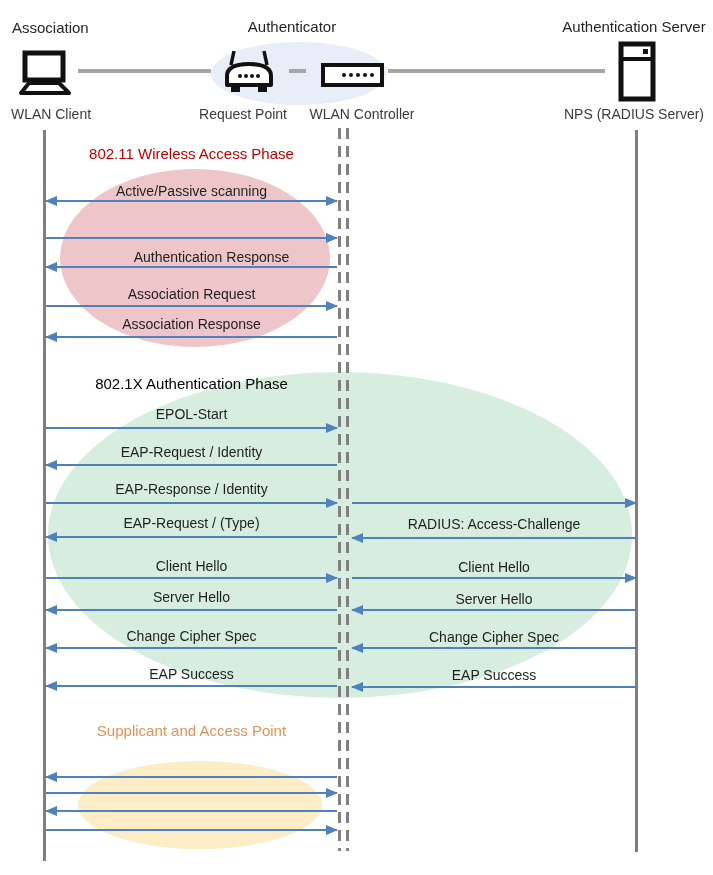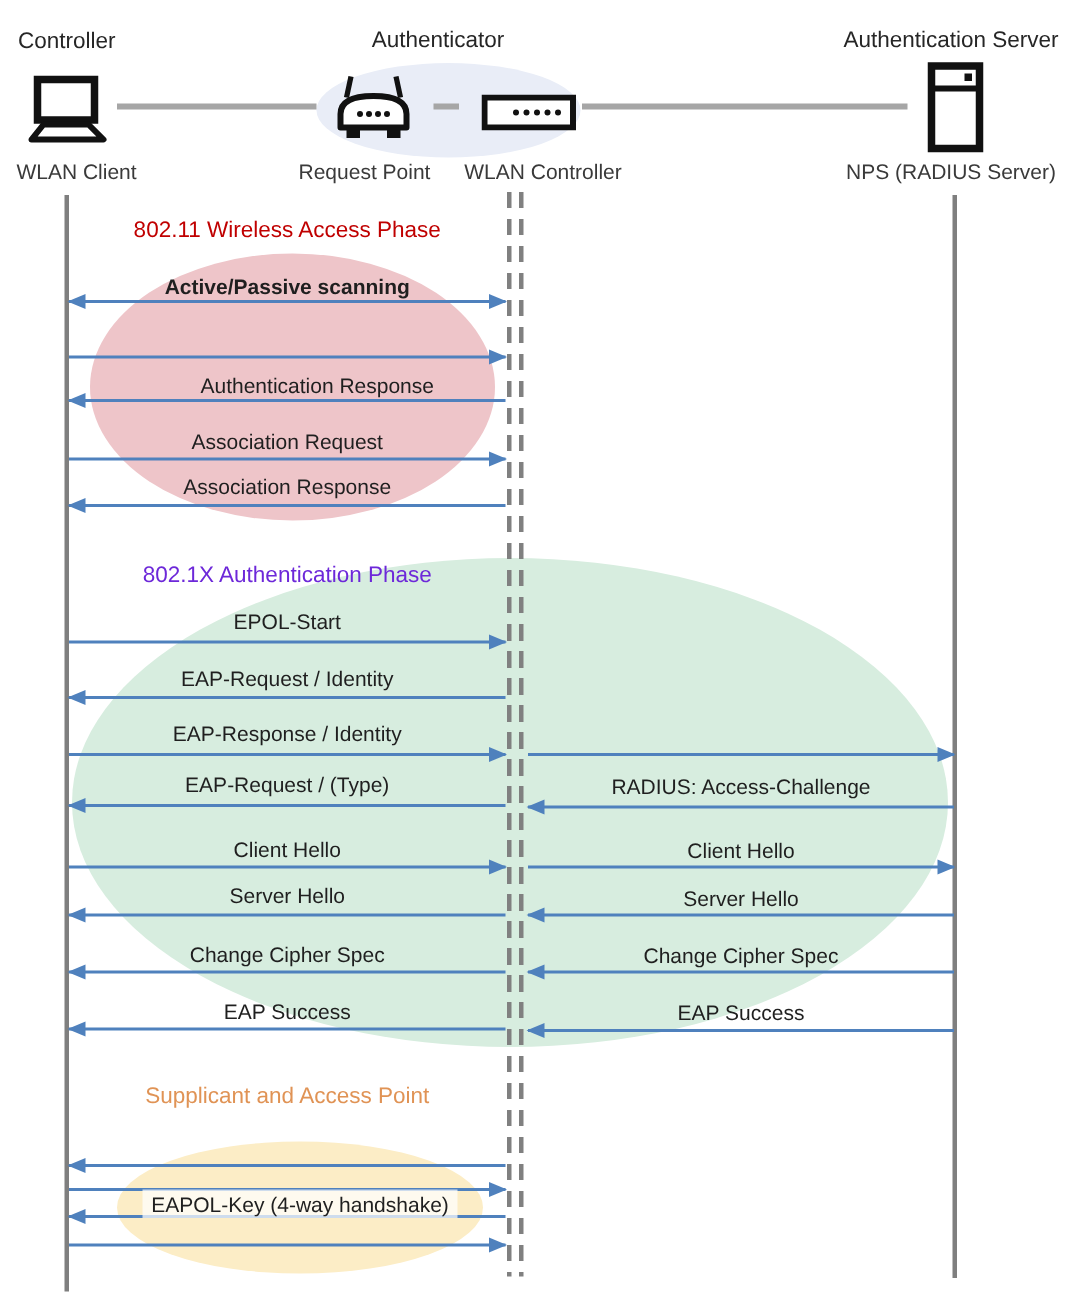--- a/index.html
+++ b/index.html
@@ -20,21 +20,21 @@
   
   .conn{position:absolute;height:4px;background:#a6a6a6;top:69px;z-index:1;}
   
   .role{position:absolute;font-size:15px;color:#262626;white-space:nowrap;z-index:4;}
   .role.center{text-align:center;}
   .nlabel{position:absolute;font-size:14px;color:#3a3a3a;text-align:center;white-space:nowrap;z-index:4;}
   .icon{position:absolute;z-index:3;}
   
   .ptitle{position:absolute;left:46px;width:291px;text-align:center;font-size:15px;white-space:nowrap;z-index:4;}
   .t-red{color:#c00000;}
-  .t-green{color:#6d28d9;}
+  .t-green{color:#000000;}
   .t-orange{color:#e09355;line-height:19px;}
   
   .mlbl{position:absolute;font-size:14px;color:#1f1f1f;text-align:center;white-space:nowrap;z-index:4;}
   .mlbl.lseg{left:46px;width:291px;}
   .mlbl.rseg{left:352px;width:284px;}
   .mlbl.band{left:95px;width:210px;background:rgba(255,255,255,0.72);
     border-top:1px solid rgba(79,129,189,0.0);padding:1px 0;z-index:4;}
   
   .arr{position:absolute;height:2px;background:#4f81bd;z-index:3;}
   .arr.lseg{left:46px;width:291px;}
@@ -46,21 +46,21 @@
 </head>
 <body>
 
 <div id="canvas">
 
   <div class="ellipse el-blue"></div>
   <div class="ellipse el-pink"></div>
   <div class="ellipse el-green"></div>
   <div class="ellipse el-yellow"></div>
 
-  <div class="role" style="left:12px;top:19px;">Controller</div>
+  <div class="role" style="left:12px;top:19px;">Association</div>
   <div class="role center" style="left:197px;top:18px;width:190px;">Authenticator</div>
   <div class="role center" style="left:534px;top:18px;width:200px;">Authentication Server</div>
 
   <div class="conn" style="left:78px;width:133px;"></div>
   <div class="conn" style="left:289px;width:17px;"></div>
   <div class="conn" style="left:388px;width:217px;"></div>
 
   <div class="icon" style="left:11px;top:50px;width:66px;height:47px;">
     <svg width="66" height="47" viewBox="0 0 66 47">
       <rect x="14" y="3" width="38" height="27" fill="#fff" stroke="#111" stroke-width="5"></rect>
@@ -103,21 +103,21 @@
   <div class="nlabel" style="left:287px;top:106px;width:150px;">WLAN Controller</div>
   <div class="nlabel" style="left:559px;top:106px;width:150px;">NPS (RADIUS Server)</div>
 
   <div class="lifeline" style="left:43px;top:130px;height:731px;"></div>
   <div class="dashline" style="left:338px;top:128px;height:723px;"></div>
   <div class="dashline" style="left:346px;top:128px;height:723px;"></div>
   <div class="lifeline" style="left:635px;top:130px;height:722px;"></div>
 
   <div class="ptitle t-red" style="top:145px;">802.11 Wireless Access Phase</div>
 
-  <div class="mlbl lseg" style="top:183px;font-weight:bold;">Active/Passive scanning</div>
+  <div class="mlbl lseg" style="top:183px;">Active/Passive scanning</div>
   <div class="arr lseg" style="top:200px;">
       <i class="ah l"></i>
       <i class="ah r"></i>
     </div>
 
   <div class="arr lseg" style="top:237px;">
       <i class="ah r"></i>
     </div>
 
   <div class="mlbl lseg" style="top:249px;padding-left:20px;">Authentication Response</div>
@@ -203,21 +203,20 @@
   <div class="ptitle t-orange" style="top:721px;">
     <div>Supplicant and Access Point</div>
   </div>
 
   <div class="arr lseg" style="top:776px;">
       <i class="ah l"></i>
     </div>
   <div class="arr lseg" style="top:792px;">
       <i class="ah r"></i>
     </div>
-  <div class="mlbl band" style="top:793px;">EAPOL-Key (4-way handshake)</div>
   <div class="arr lseg" style="top:810px;">
       <i class="ah l"></i>
     </div>
   <div class="arr lseg" style="top:829px;">
       <i class="ah r"></i>
     </div>
 
 </div>
 
 </body></html>

